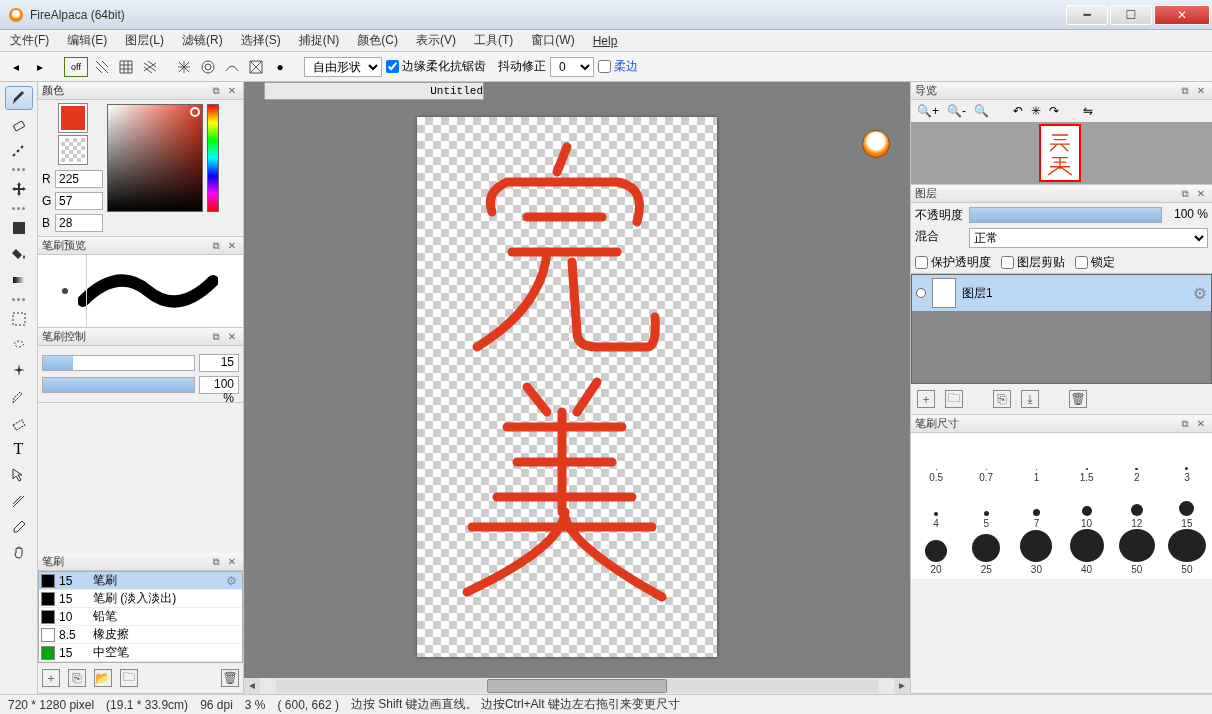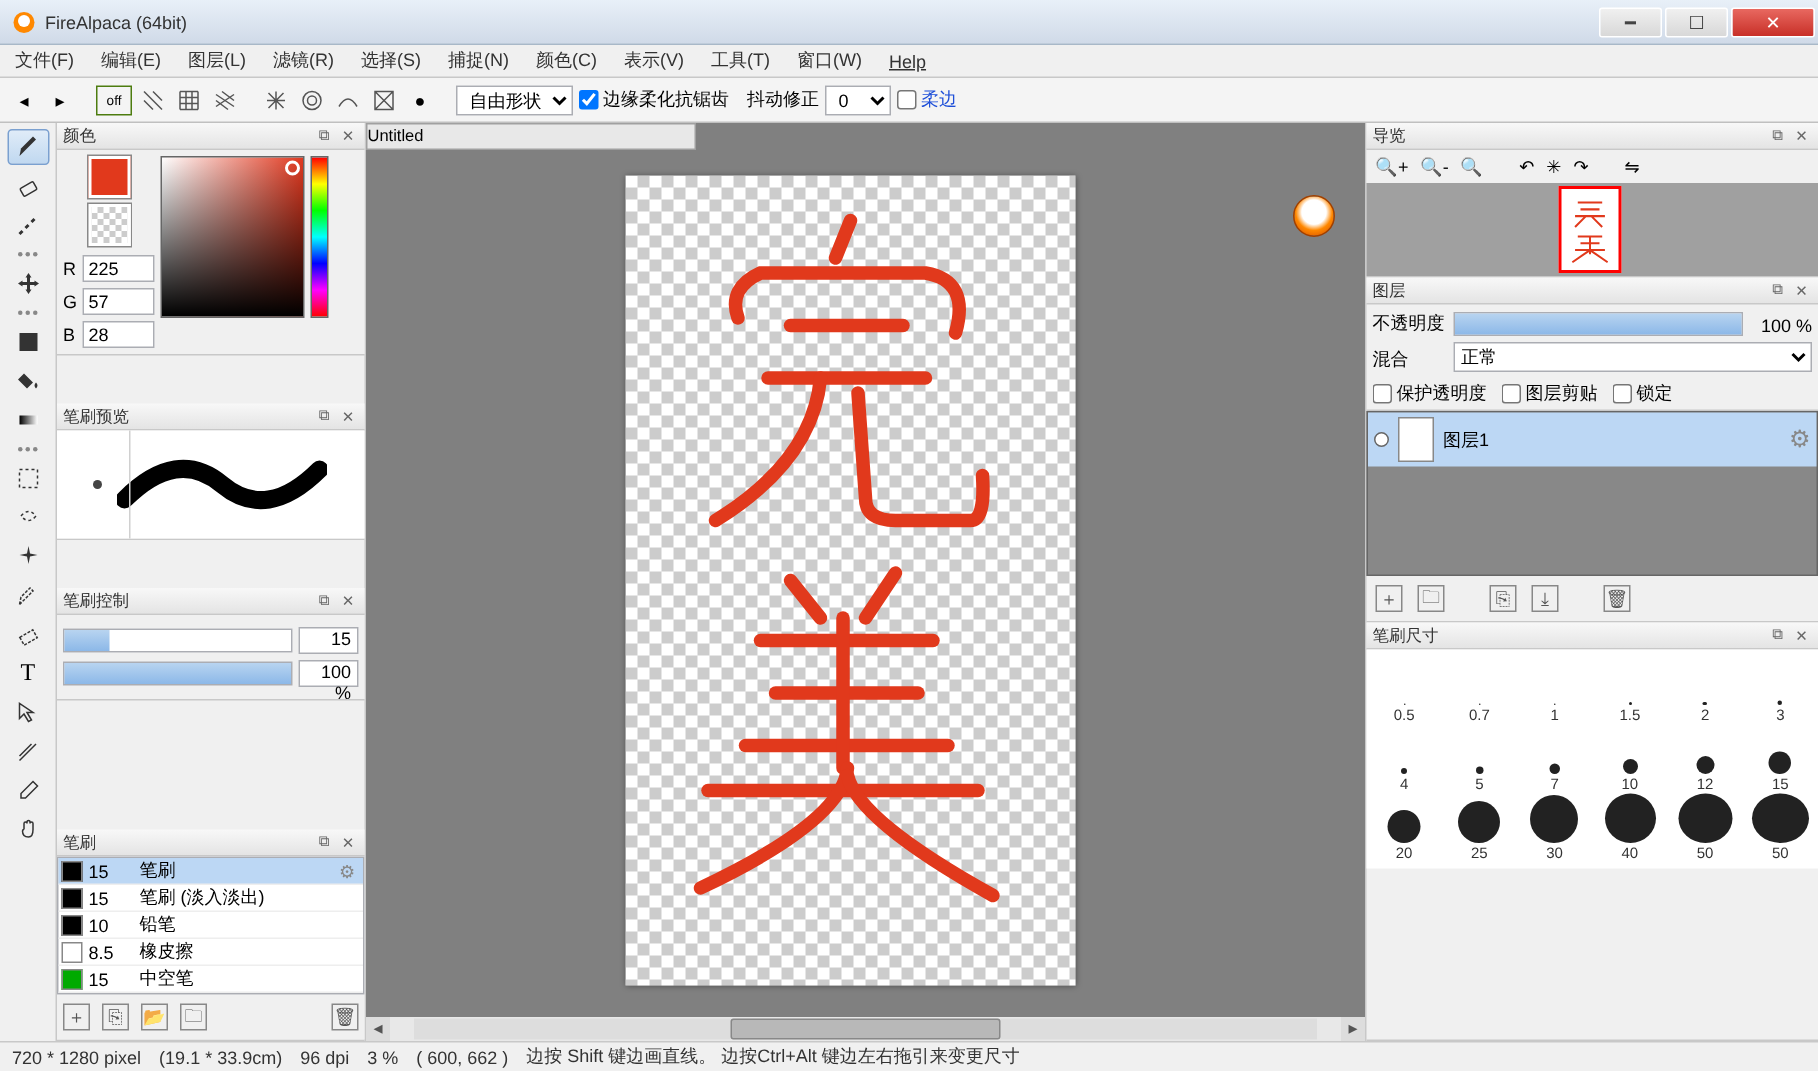--- a/index.html
+++ b/index.html
@@ -27,21 +27,21 @@
 .tb-check { display:flex; align-items:center; gap:3px; }
 
 
 .main { display: flex; height: 612px; }
 .left-tools { width: 38px; background: #f0f0f0; border-right: 1px solid #c8c8c8; display:flex; flex-direction:column; align-items:center; padding-top:4px; gap:2px; }
 .tool { width: 28px; height: 24px; display:flex; align-items:center; justify-content:center; border:1px solid transparent; border-radius:3px; }
 .tool.active { background: linear-gradient(#e0ecf8,#c0d8f0); border-color:#7aa0d0; }
 .tool-dots { display:flex; gap:2px; margin:4px 0; }
 .tool-dots span { width:3px; height:3px; background:#888; border-radius:50%; }
 
-.left-panels { width: 206px; background: #f0f0f0; border-right: 1px solid #c8c8c8; display:flex; flex-direction:column;gap:32px; }
+.left-panels { width: 206px; background: #f0f0f0; border-right: 1px solid #c8c8c8; display:flex; flex-direction:column; }
 .panel { border-bottom: 1px solid #c8c8c8; }
 .panel-header { height: 18px; background: linear-gradient(#f8f8f8,#e4e4e4); display:flex; align-items:center; padding: 0 4px; border-bottom:1px solid #c8c8c8; }
 .panel-title { flex:1; color:#333; font-size:11px; }
 .panel-ctrl { width:14px; height:14px; display:flex; align-items:center; justify-content:center; color:#666; font-size:10px; margin-left:2px; cursor:pointer; }
 .panel-body { padding: 4px; background:#f0f0f0; }
 
 
 .color-panel-body { display:flex; gap:4px; }
 .color-swatches { display:flex; flex-direction:column; gap:4px; align-items:center; }
 .swatch-fg { width:28px; height:28px; border:2px solid #fff; box-shadow:0 0 0 1px #888; }
@@ -72,37 +72,37 @@
 .brush-sw { width:14px; height:14px; margin:0 2px; border:1px solid #888; }
 .bi-size { width:32px; text-align:left; padding-left:2px; }
 .bi-name { flex:1; padding-left:4px; }
 .bi-gear { width:16px; color:#888; }
 .brush-toolbar { display:flex; gap:8px; padding:6px 4px; }
 .bt-icon { width:18px; height:18px; border:1px solid #888; display:flex; align-items:center; justify-content:center; color:#555; }
 
 
 .canvas-area { flex:1; background:#808080; position:relative; display:flex; flex-direction:column; }
 .tabs { height:18px; display:flex; background:#808080; }
-.tab { flex:0 0 220px; background:#e8e8e8; border:1px solid #a0a0a0; text-align:left; height:18px; line-height:16px; font-family: Liberation Sans, sans-serif; font-size:11px; }
+.tab { flex:0 0 220px; background:#e8e8e8; border:1px solid #a0a0a0; text-align:right; height:18px; line-height:16px; font-family: Liberation Mono, monospace; font-size:11px;margin-left:20px; }
 .tab.active { background:#fff; }
 .canvas-wrap { flex:1; position:relative; display:flex; align-items:center; justify-content:center; }
 .canvas { width:300px; height:540px; background: repeating-conic-gradient(#ccc 0 25%, #fff 0 50%) 0 0/16px 16px; position:relative; box-shadow:0 0 4px rgba(0,0,0,.4); margin-top:-20px; margin-left:-20px; }
 .mascot { position:absolute; top:30px; right:20px; width:28px; height:28px; border-radius:50%; background: radial-gradient(circle at 50% 40%, #fff 40%, #f80 60%, #c40 100%); border:1px solid #a04000; }
 .h-scroll { position:absolute; bottom:0; left:0; right:0; height:16px; background:#e8e8e8; display:flex; align-items:center; }
 .scroll-track { flex:1; height:14px; background:#ddd; position:relative; margin:0 16px; }
 .scroll-thumb { position:absolute; left:35%; width:30%; height:100%; background:#b8b8b8; border:1px solid #888; border-radius:2px; }
 .scroll-btn { width:16px; height:16px; background:#ddd; text-align:center; line-height:14px; color:#555; }
 
 
 .right-panels { width: 302px; background:#f0f0f0; border-left:1px solid #c8c8c8; display:flex; flex-direction:column; position:relative; }
 .nav-body { background:#a0a0a0; height:62px; position:relative; }
 .nav-tools { height:22px; background:#f0f0f0; display:flex; align-items:center; gap:8px; padding:0 6px; }
 .nav-thumb { position:absolute; left:128px; top:2px; width:42px; height:58px; background:#fff; border:2px solid #f00; }
 .layer-opts { display:flex; flex-direction:column; gap:4px; padding:4px; }
-.layer-opt-row { display:flex; align-items:flex-end; gap:6px; }
+.layer-opt-row { display:flex; align-items:flex-start; gap:6px; }
 .layer-opt-row label { width:48px; }
 .layer-opt-row .slider { flex:1; }
 .layer-opt-row select { flex:1; border:1px solid #abadb3; height:20px; background:#fff; }
 .layer-checks { display:flex; gap:10px; padding:2px 4px; border-bottom:1px solid #c8c8c8; }
 .layer-list { height:110px; background:#888; border:1px solid #666; }
 .layer-item { height:36px; background:#bcd7f4; display:flex; align-items:center; gap:6px; padding:0 4px; }
 .layer-eye { width:10px; height:10px; border:1px solid #666; border-radius:50%; background:#fff; }
 .layer-thumb { width:24px; height:30px; background:#fff; border:1px solid #888; }
 .layer-name { flex:1; font-weight:normal; }
 .layer-gear { color:#888; font-size:16px; }

